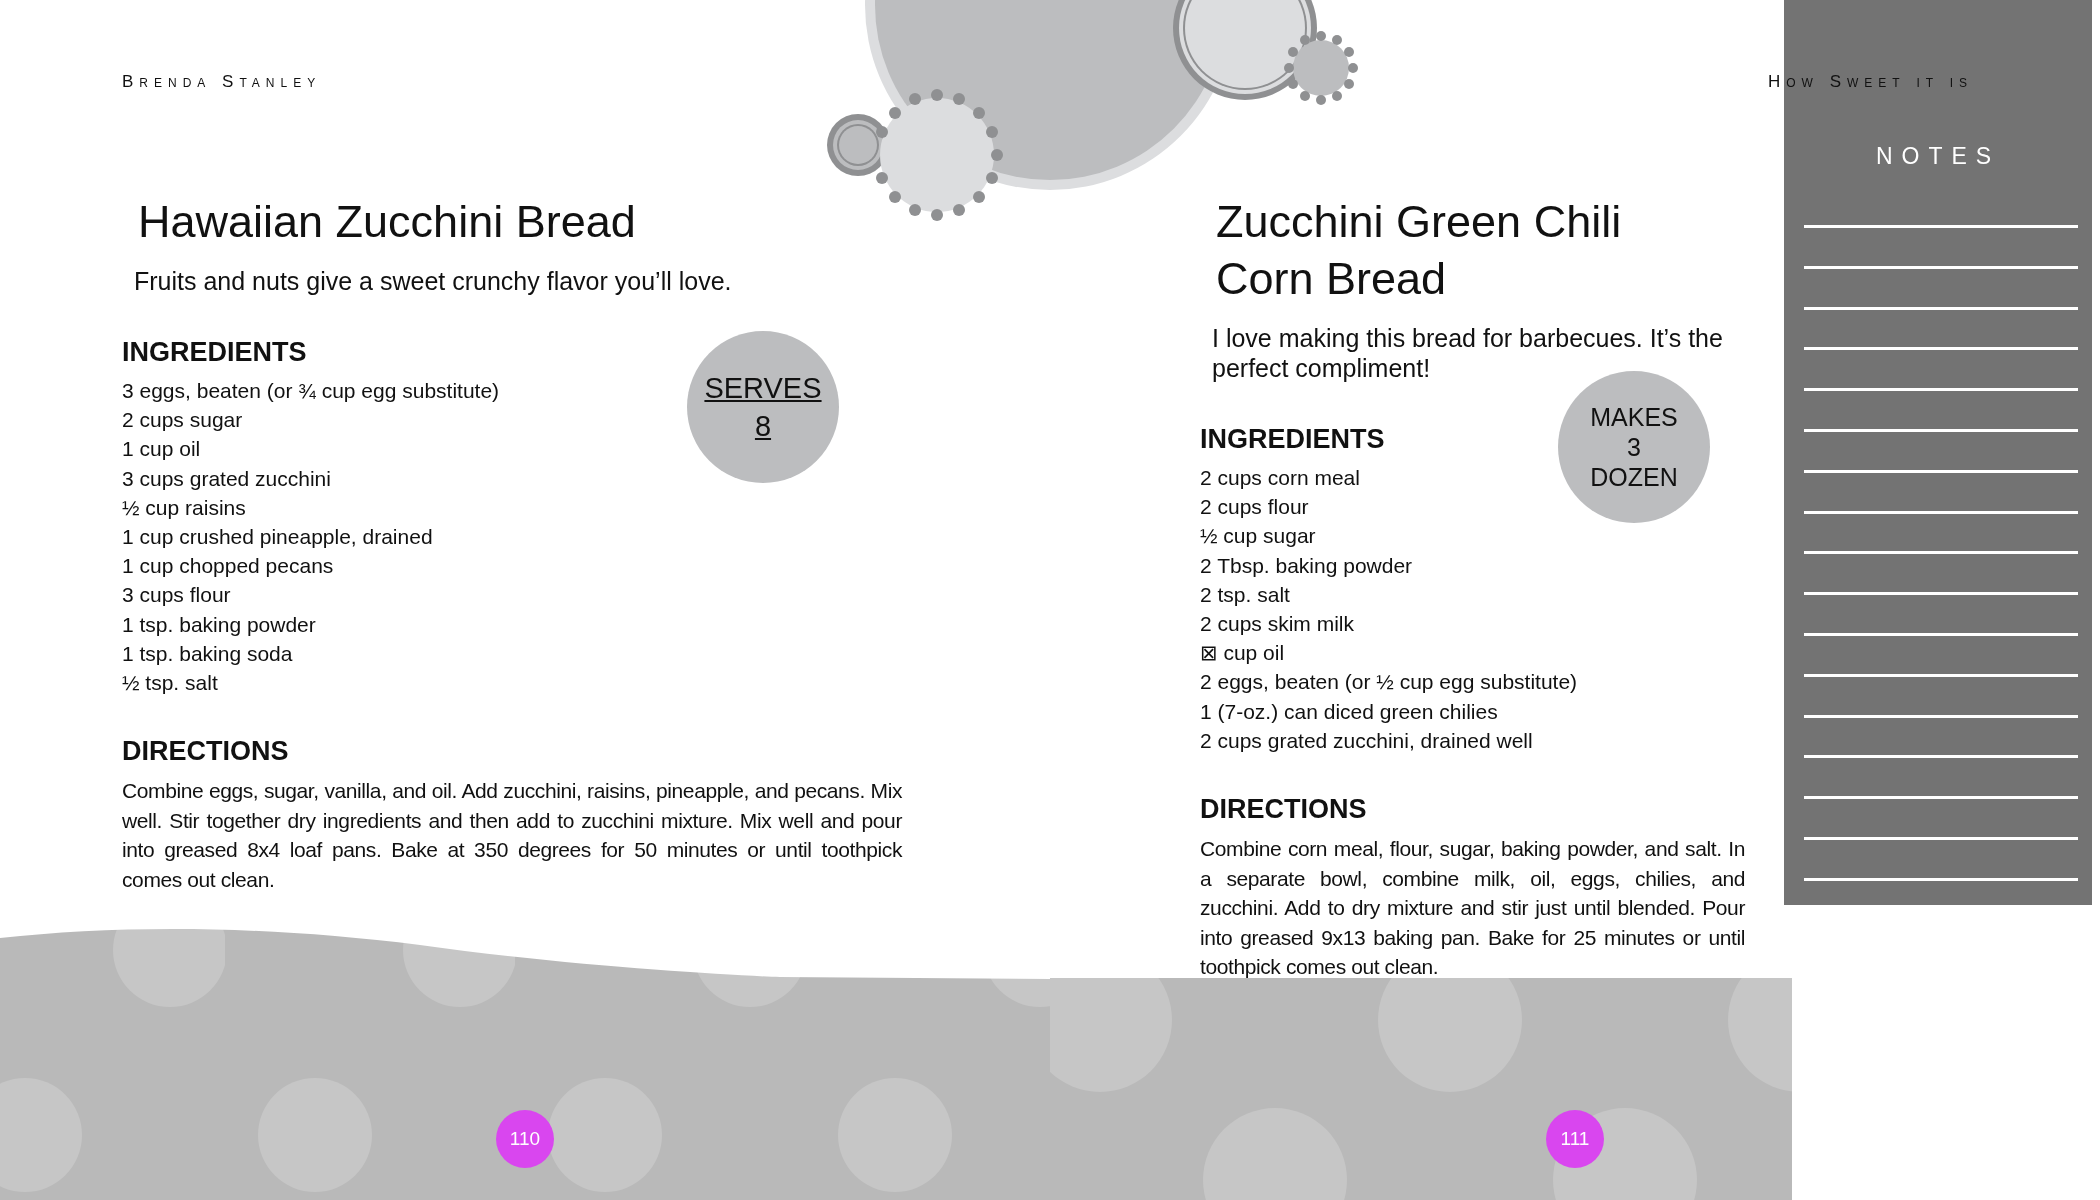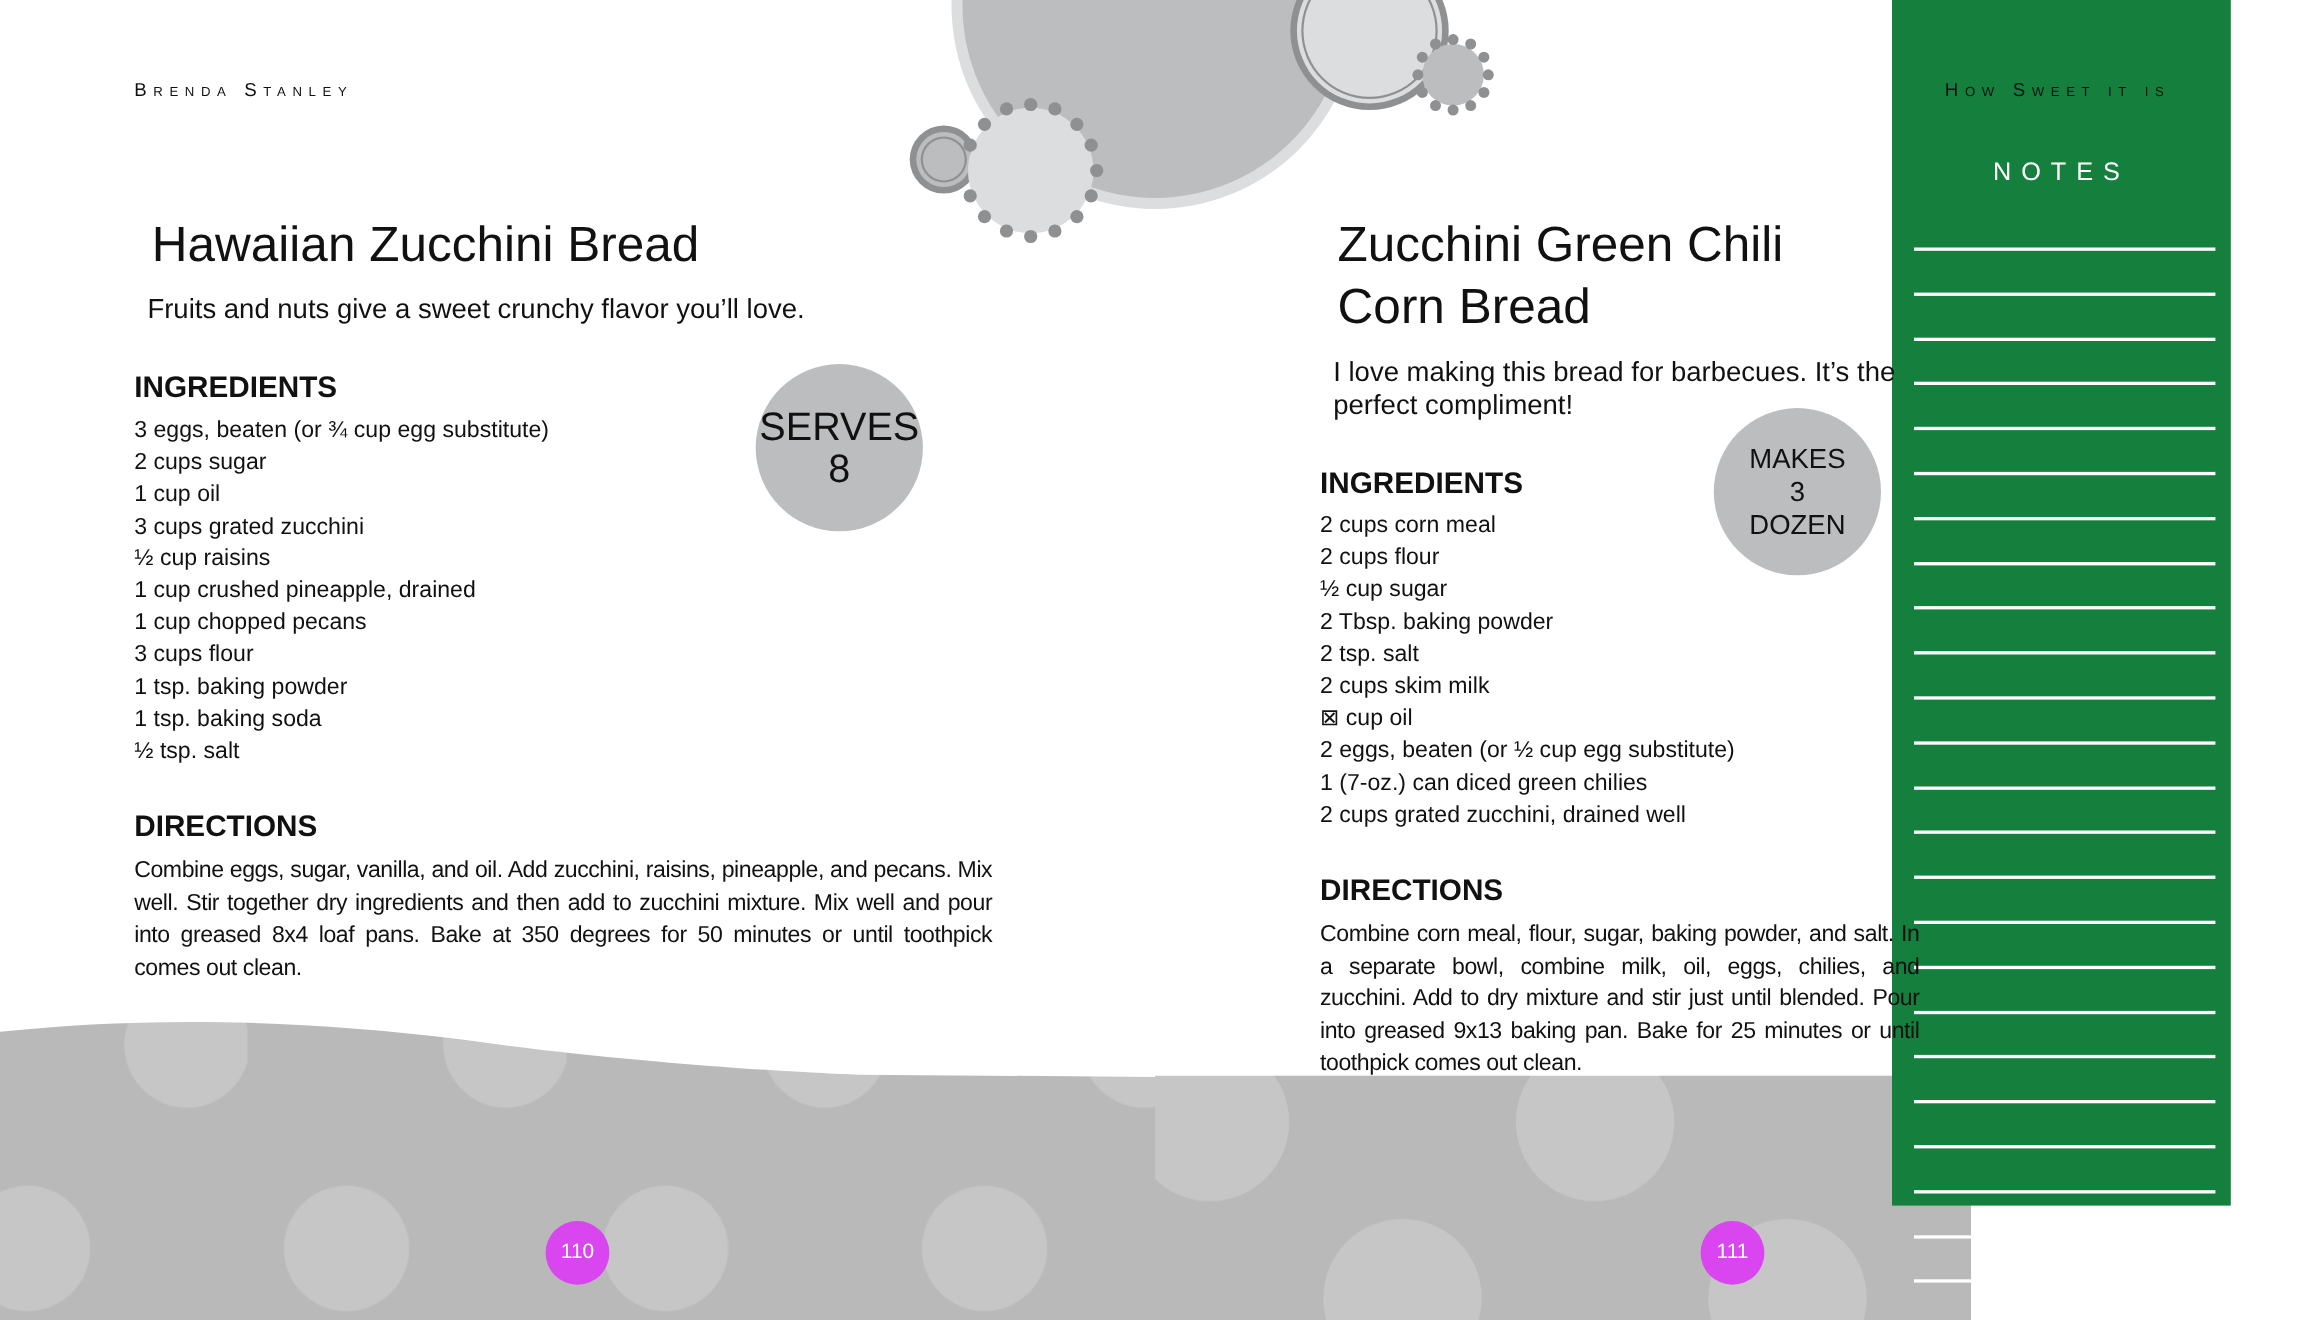--- a/index.html
+++ b/index.html
@@ -9,22 +9,22 @@
     font-family: "Liberation Sans", "DejaVu Sans", sans-serif;
     color: #111111;
   }
   .spread { position: absolute; left: 0; top: 0; width: 2100px; height: 1200px; }
 
   
   .bottom-band { position: absolute; left: 0; top: 0; width: 2100px; height: 1200px; }
 
   
   .notes-panel {
-    position: absolute; left: 1720px; top: 0; width: 308px; height: 1096px;
-    background: #15803d;
+    position: absolute; left: 1784px; top: 0; width: 308px; height: 905px;
+    background: #737373;
   }
   .notes-title {
     position: absolute; left: 0; width: 308px; top: 143px;
     text-align: center; color: #ffffff;
     font-size: 23px; letter-spacing: 9px; font-weight: 400;
   }
   .notes-line {
     position: absolute; left: 20px; width: 274px; height: 3px; background: #ffffff;
   }
 
@@ -185,21 +185,21 @@
         <li>1 cup chopped pecans</li>
         <li>3 cups flour</li>
         <li>1 tsp. baking powder</li>
         <li>1 tsp. baking soda</li>
         <li>½ tsp. salt</li>
       </ul>
     <h2 class="section-heading" style="margin-top:38px;">DIRECTIONS</h2>
     <p class="directions-text" style="margin-top:9px; width:780px;">Combine eggs, sugar, vanilla, and oil. Add zucchini, raisins, pineapple, and pecans. Mix well. Stir together dry ingredients and then add to zucchini mixture. Mix well and pour into greased 8x4 loaf pans. Bake at 350 degrees for 50 minutes or until toothpick comes out clean.</p>
   </section>
 
-  <div class="yield-badge" style="left:687px; top:331px; width:152px; height:152px; font-size:36px; line-height:38px;">
+  <div class="yield-badge" style="left:687px; top:331px; width:152px; height:152px; font-size:29px; line-height:38px;text-decoration:underline;">
     <span>SERVES</span>
     <span>8</span>
   </div>
 
   <section class="recipe" style="left:1200px; top:177px; width:548px;">
     <h1 class="recipe-title">
       <span>Zucchini Green Chili</span><br>
       <span>Corn Bread</span>
     </h1>
     <p class="recipe-intro" style="margin-top:2px; width:520px;">I love making this bread for barbecues. It’s the perfect compliment!</p>

